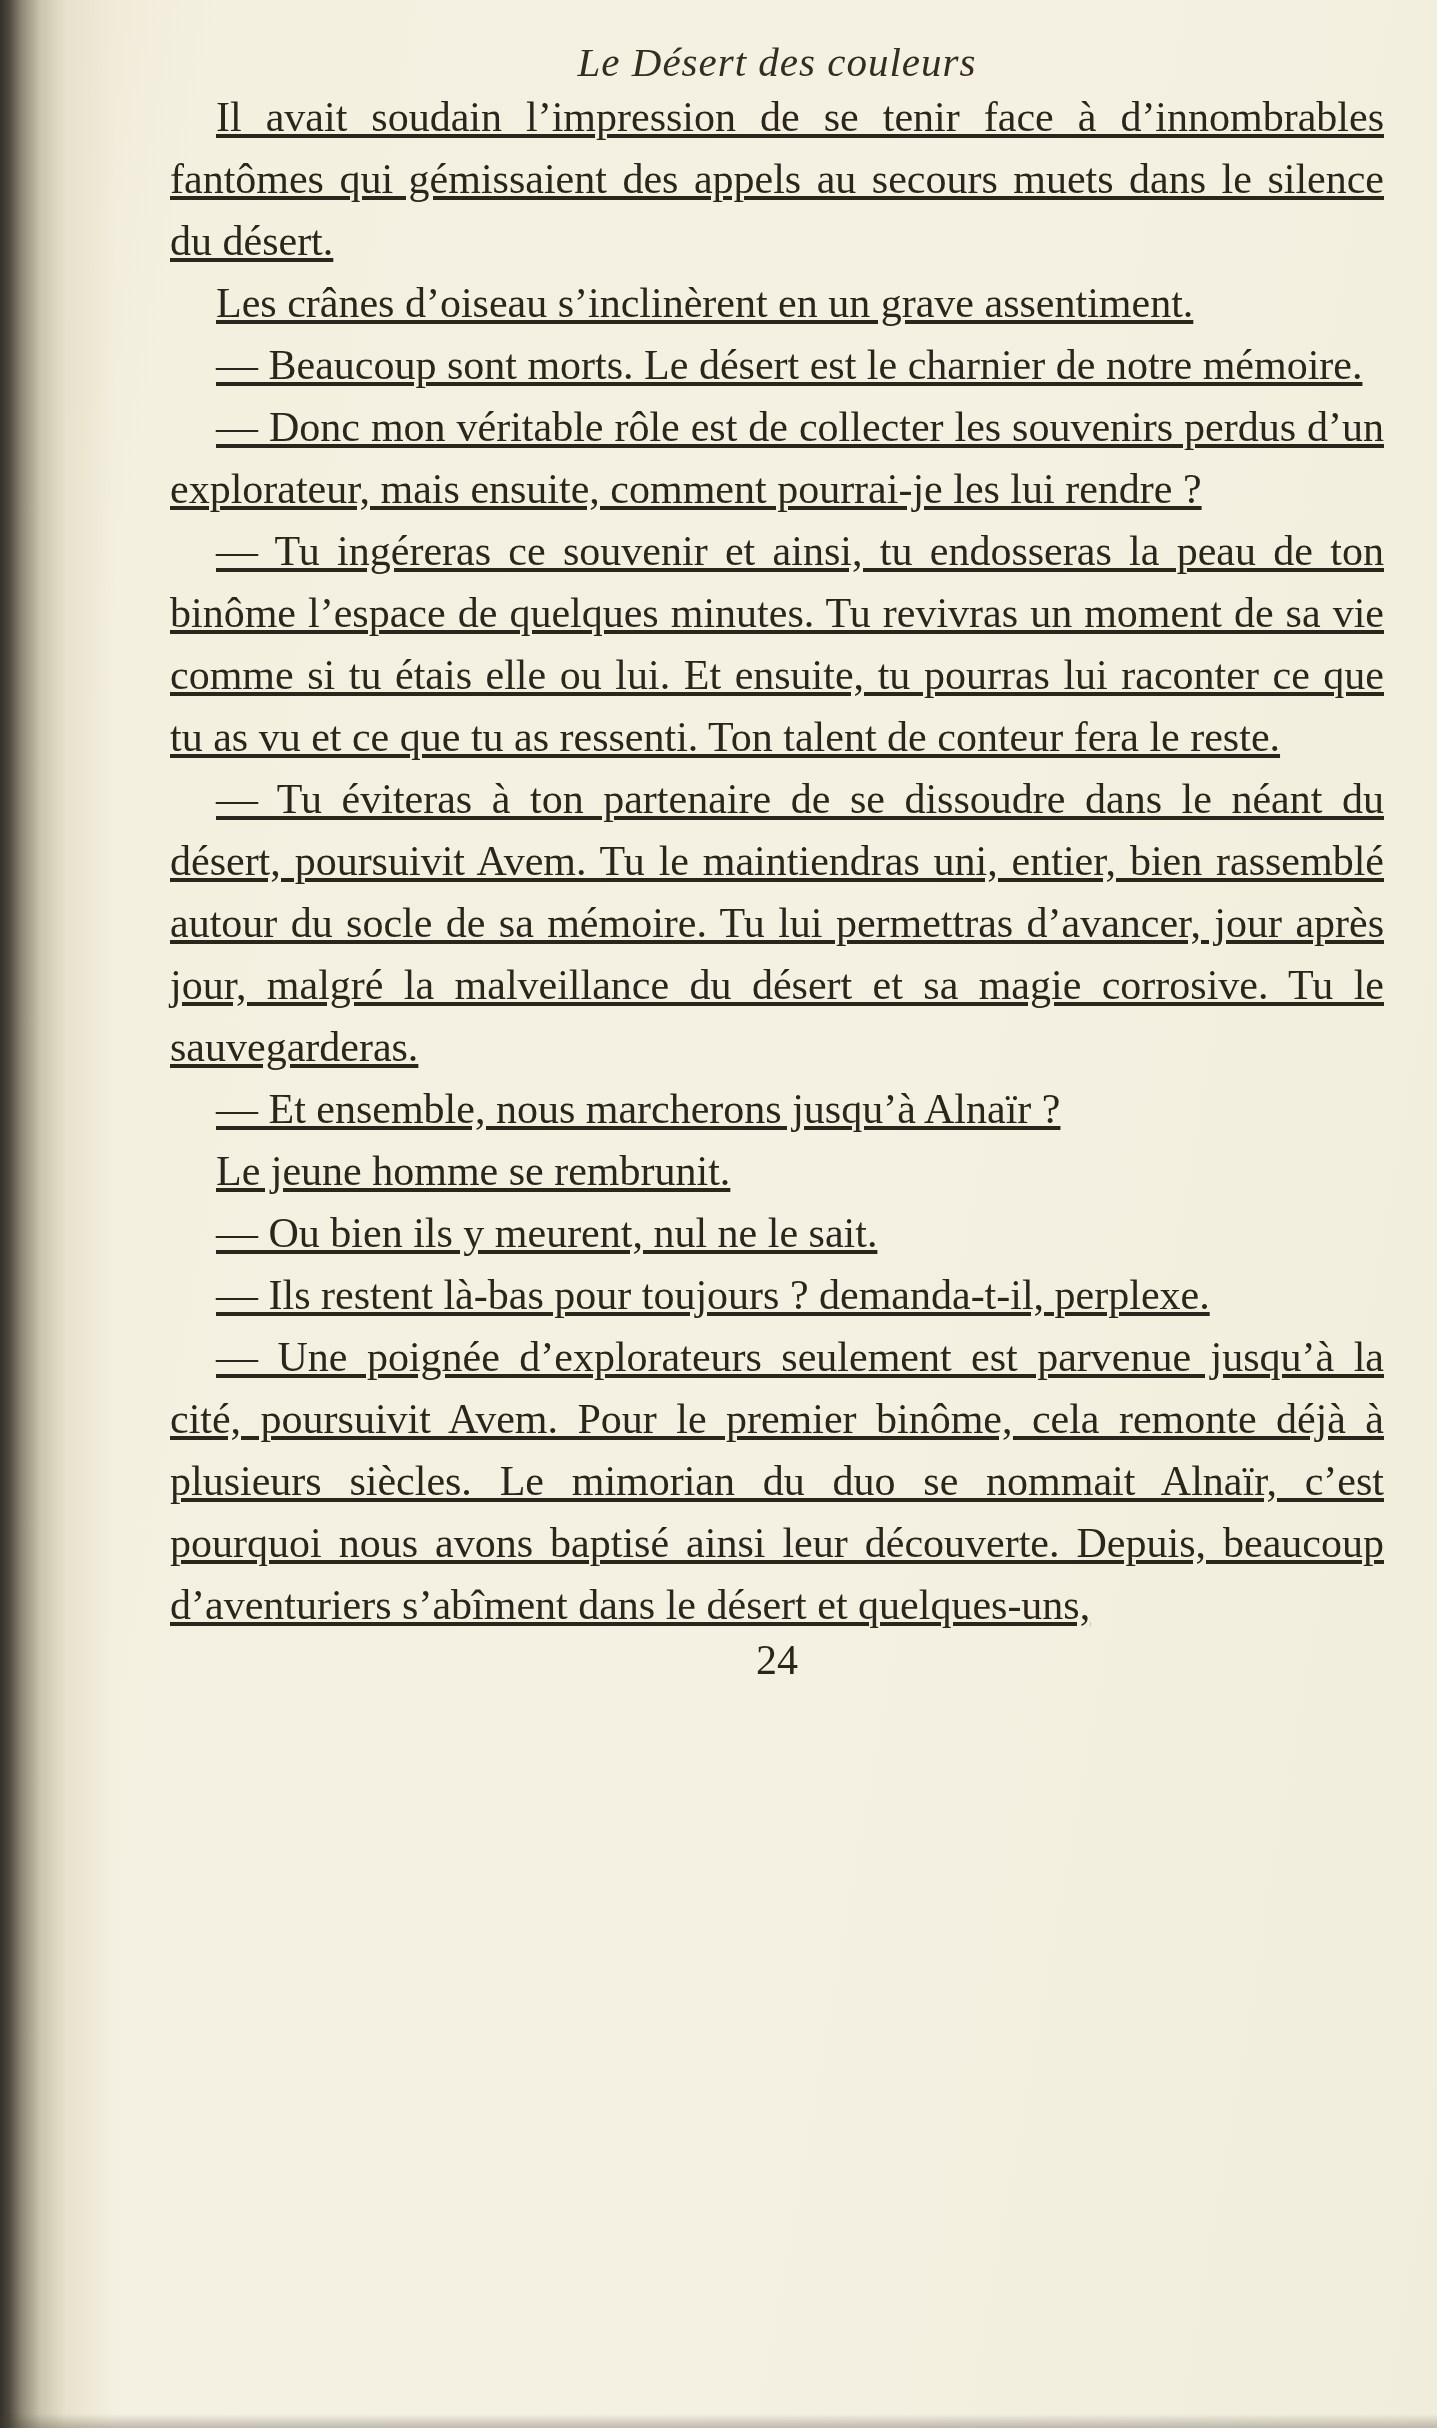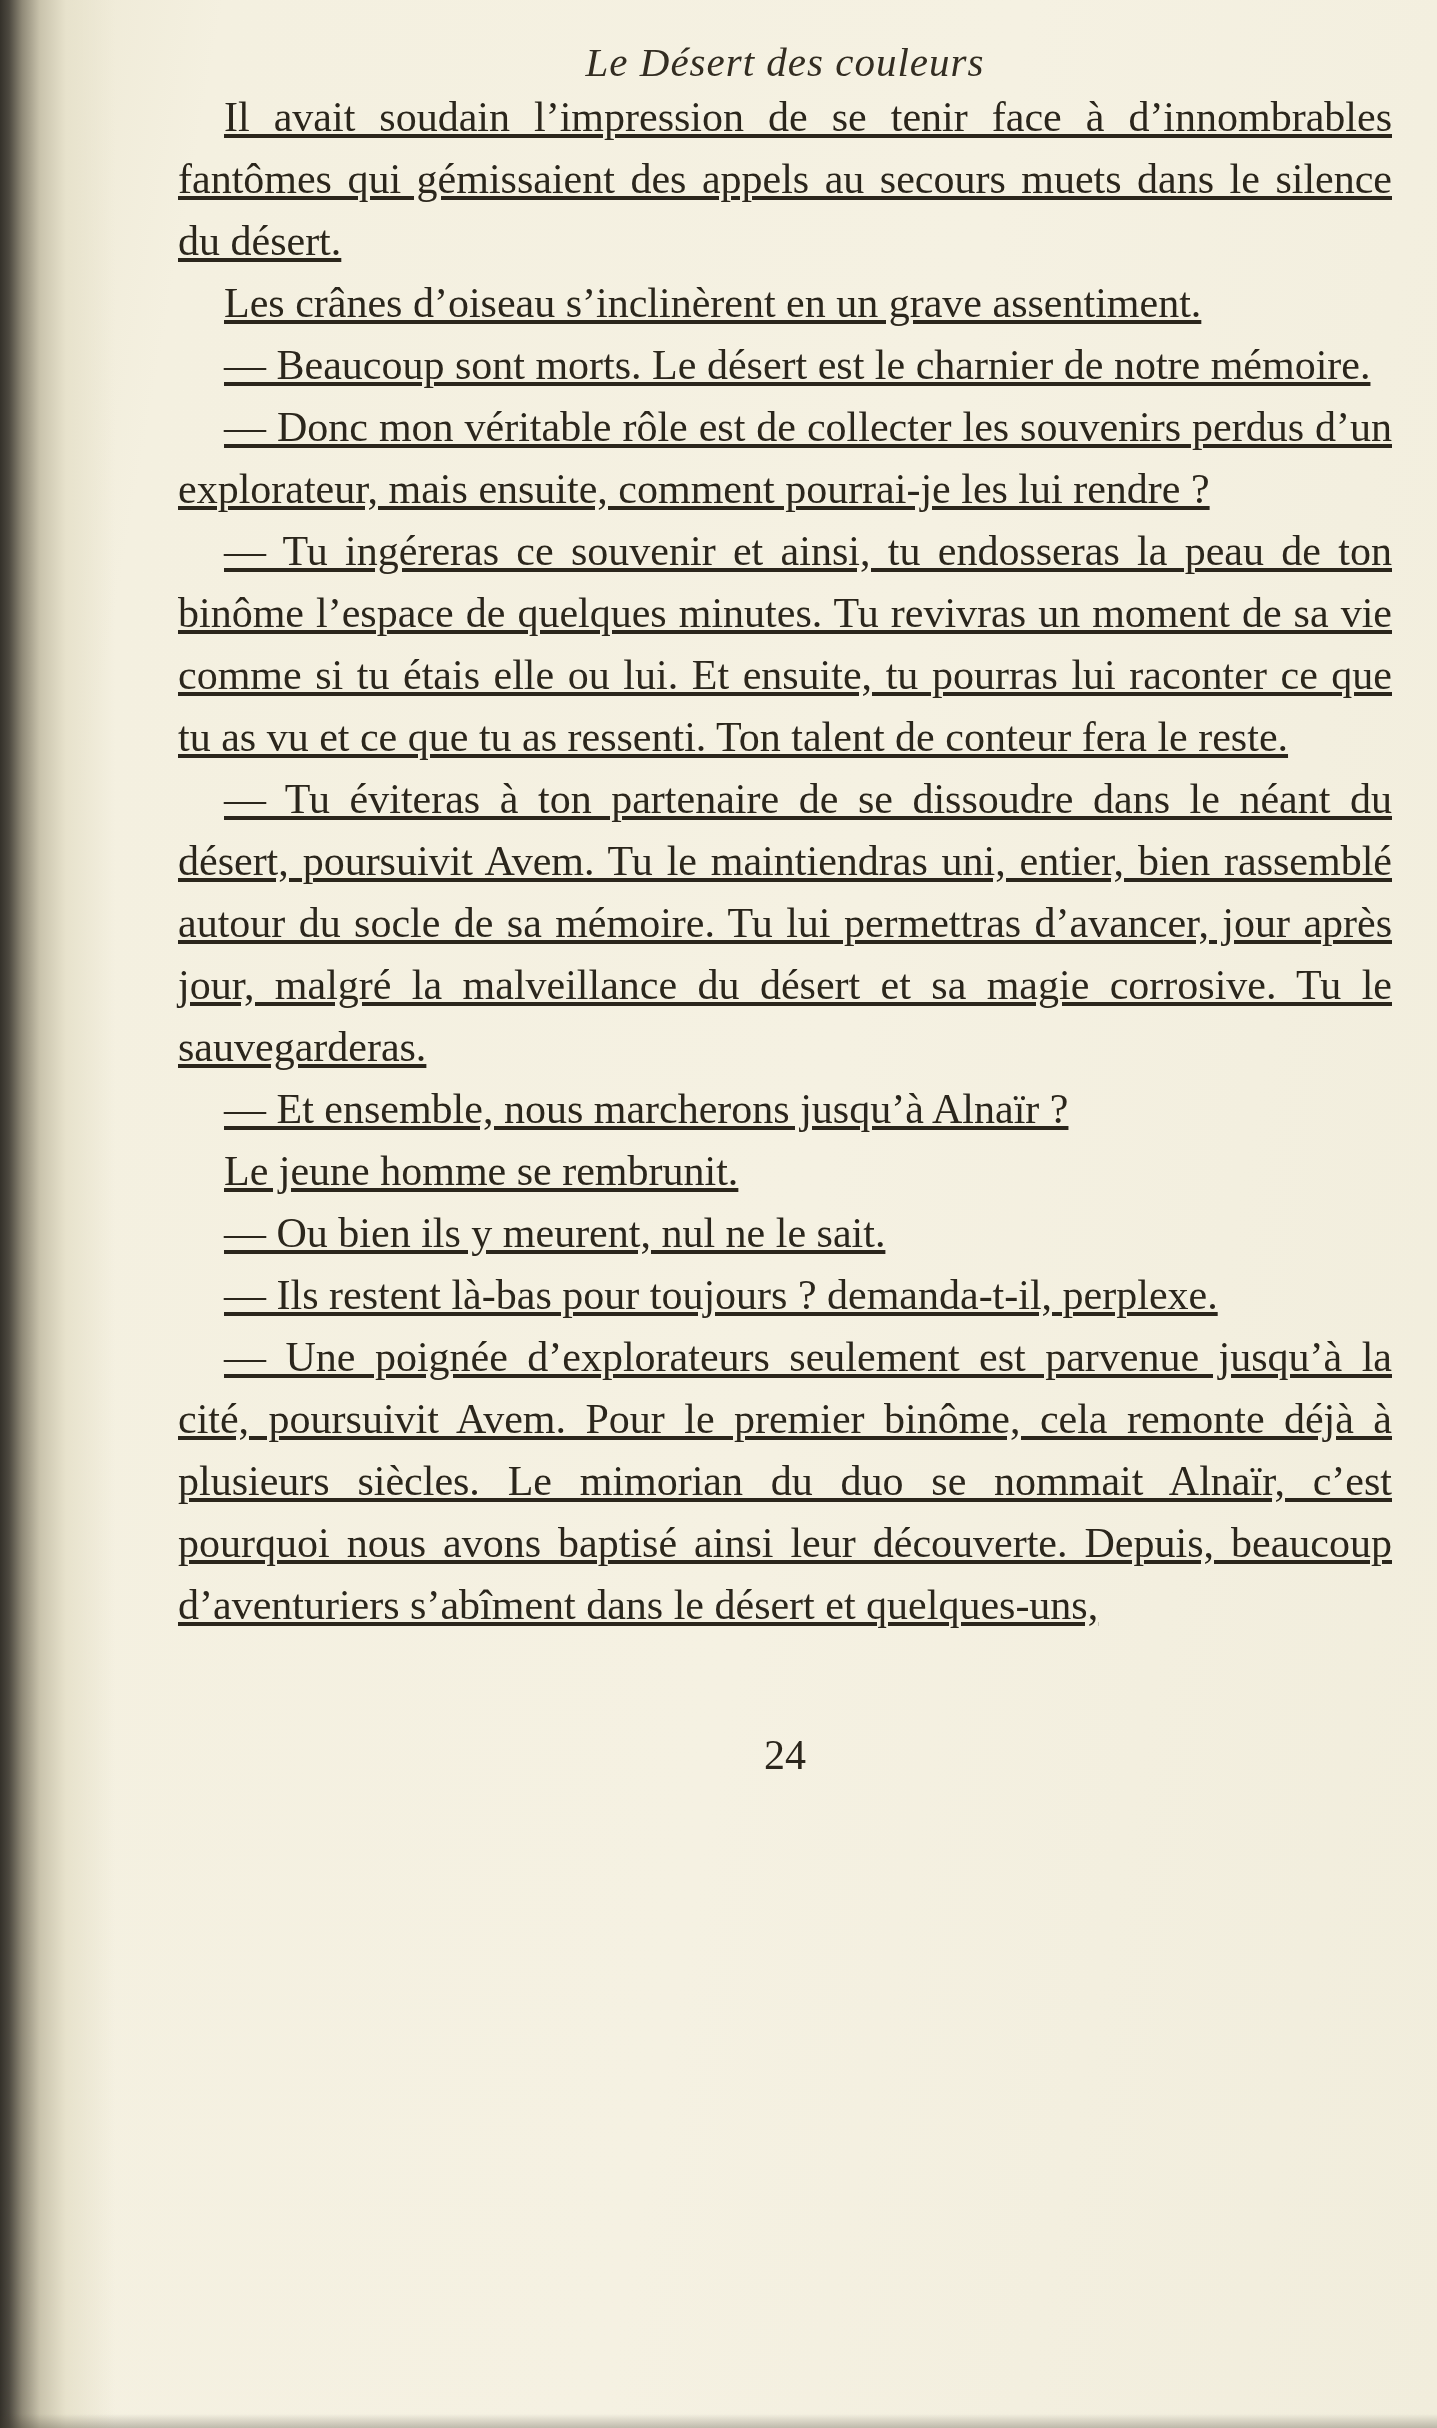--- a/index.html
+++ b/index.html
@@ -33,21 +33,21 @@
       rgba(245,241,226,0) 115px);
   }
   .edge-bottom {
     position: absolute;
     left: 0; right: 0; bottom: 0;
     height: 14px;
     background: linear-gradient(0deg, rgba(64,58,46,0.30), rgba(64,58,46,0) 100%);
   }
   .content {
     position: absolute;
-    left: 178px;
+    left: 170px;
     top: 0;
     width: 1214px;
     color: #2b261c;
   }
   .running-head {
     margin-top: 38px;
     text-align: center;
     font-style: italic;
     font-size: 41px;
     letter-spacing: 1px;
@@ -58,21 +58,20 @@
     line-height: 62px;
     text-align: justify;
     color: #2b261c;
     text-decoration: underline;
   }
   .body-text p {
     margin: 0;
     text-indent: 46px;
   }
   .page-number {
-    margin-top: 95px;
     text-align: center;
     font-size: 42px;
     color: #2b261c;
   }
 </style>
 </head>
 <body>
 
 <div class="scan-page">
   <div class="edge-left"></div>

